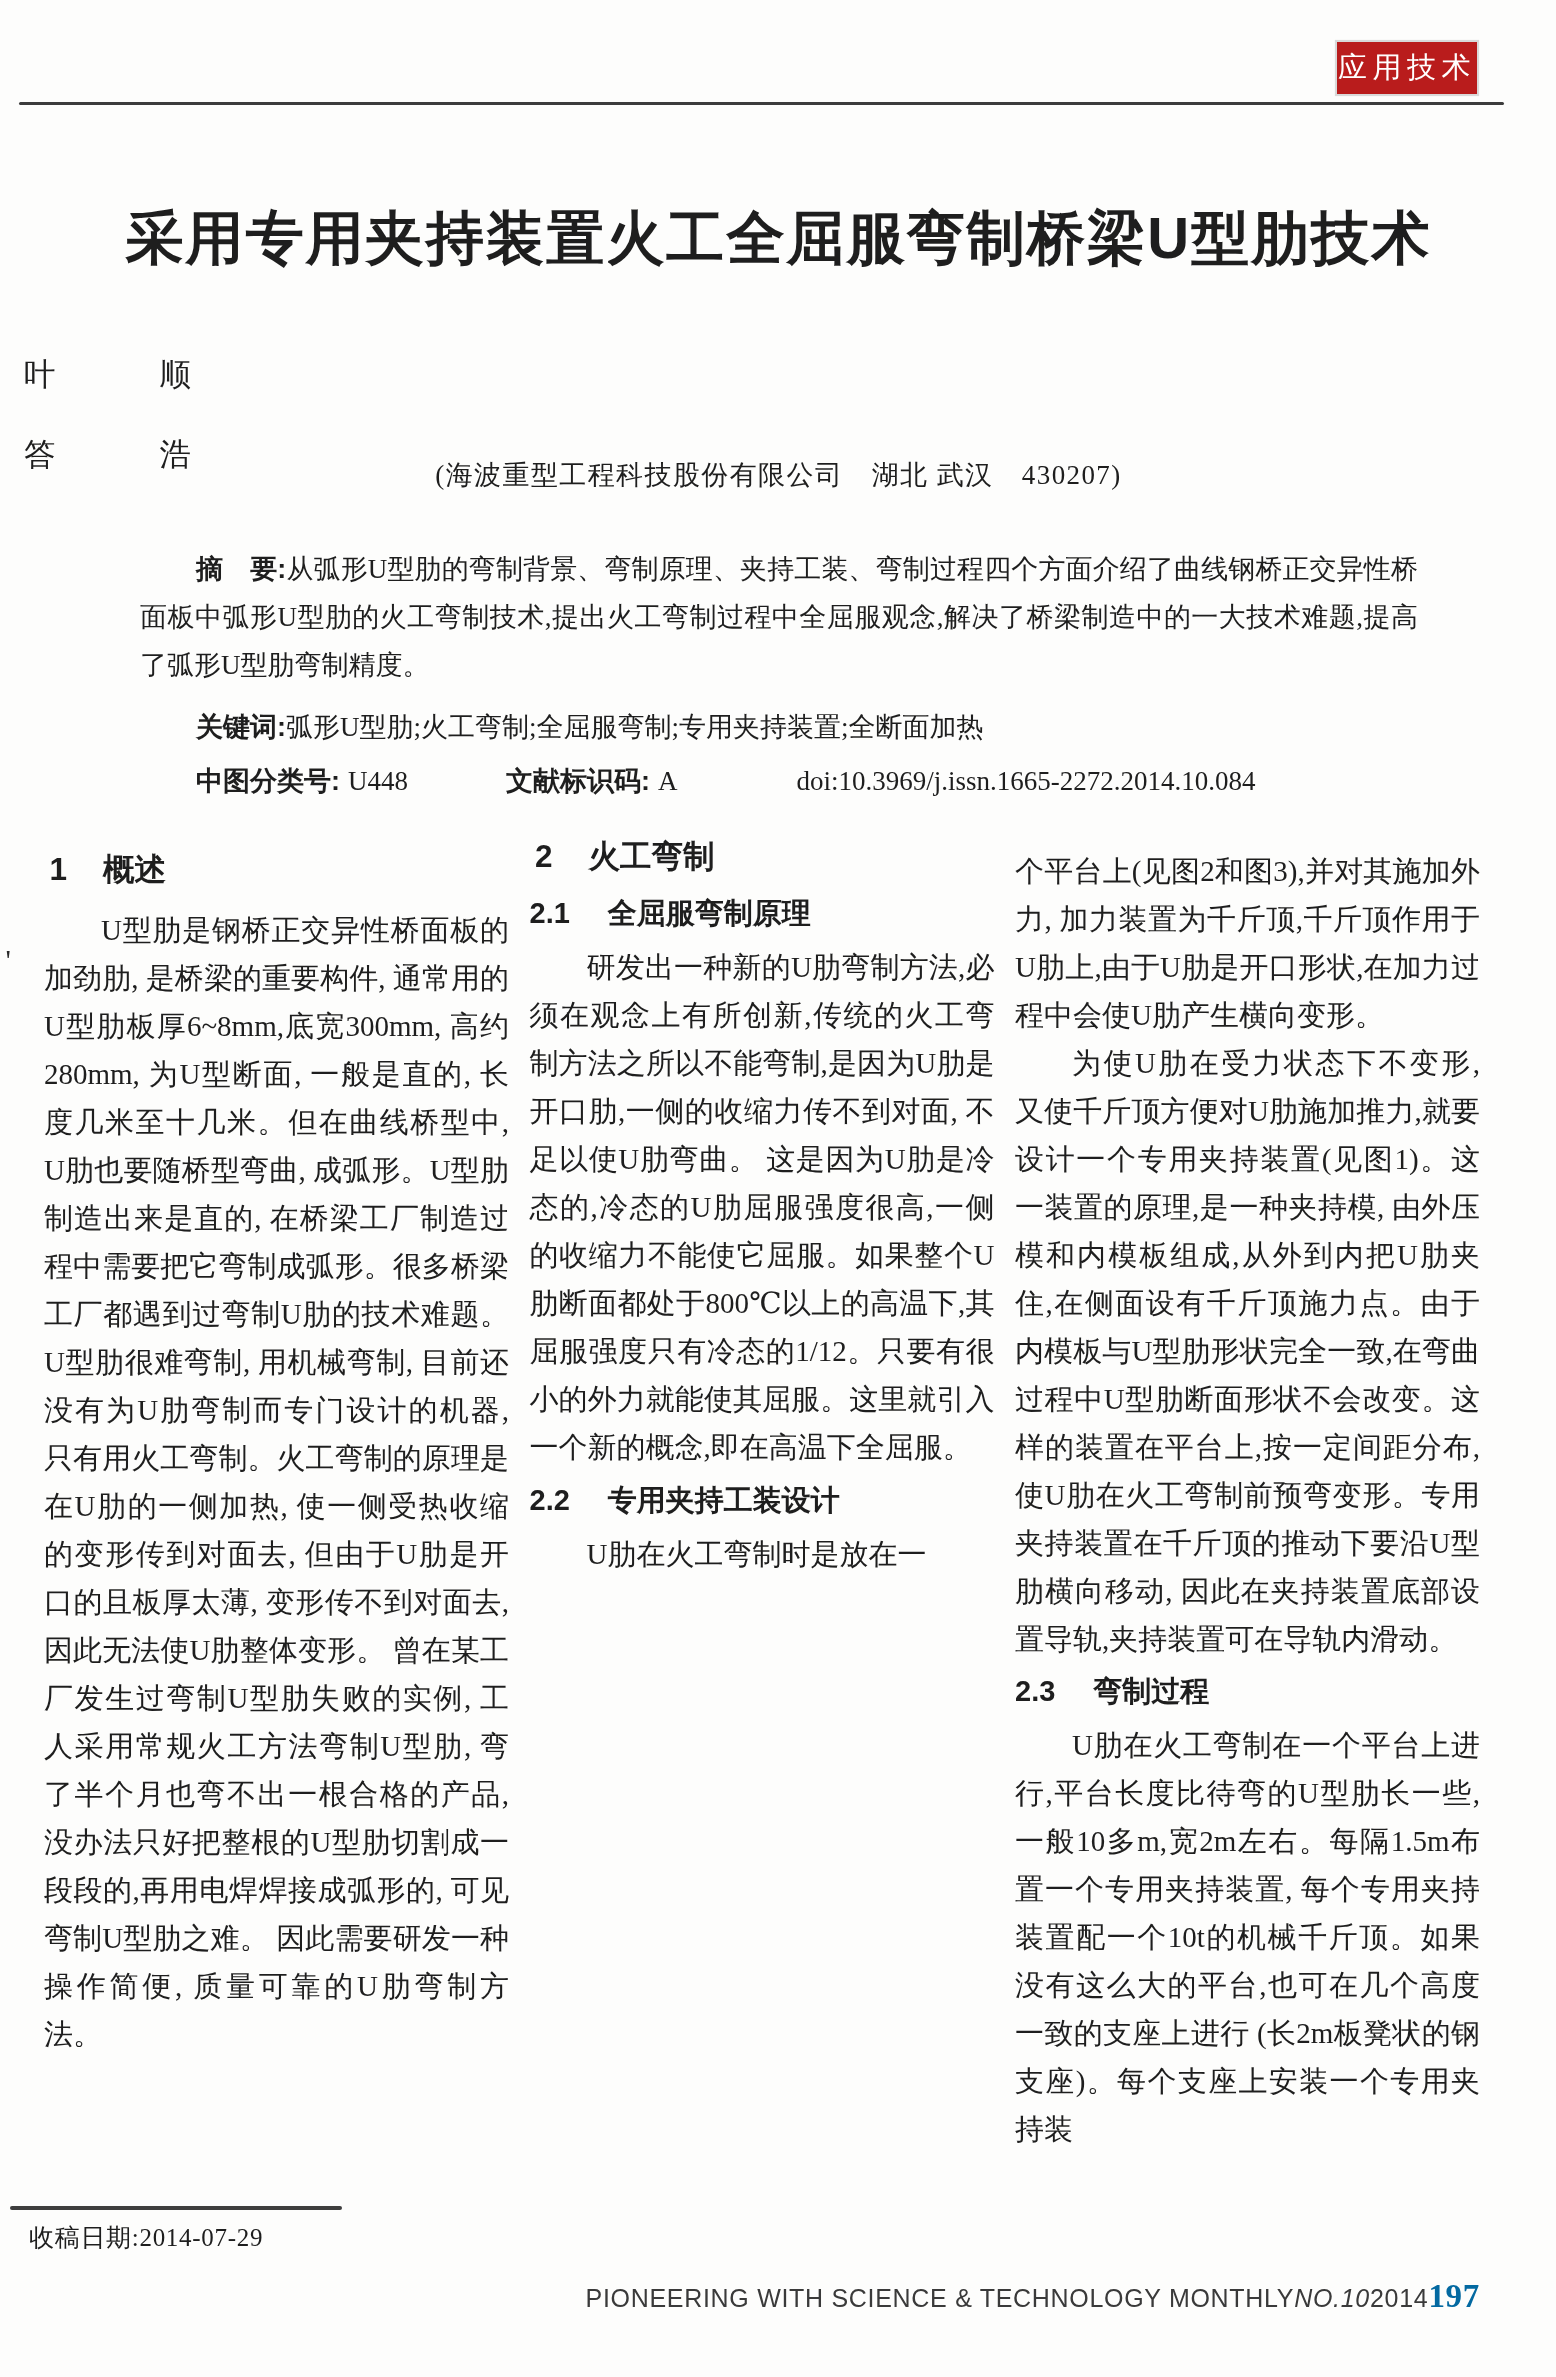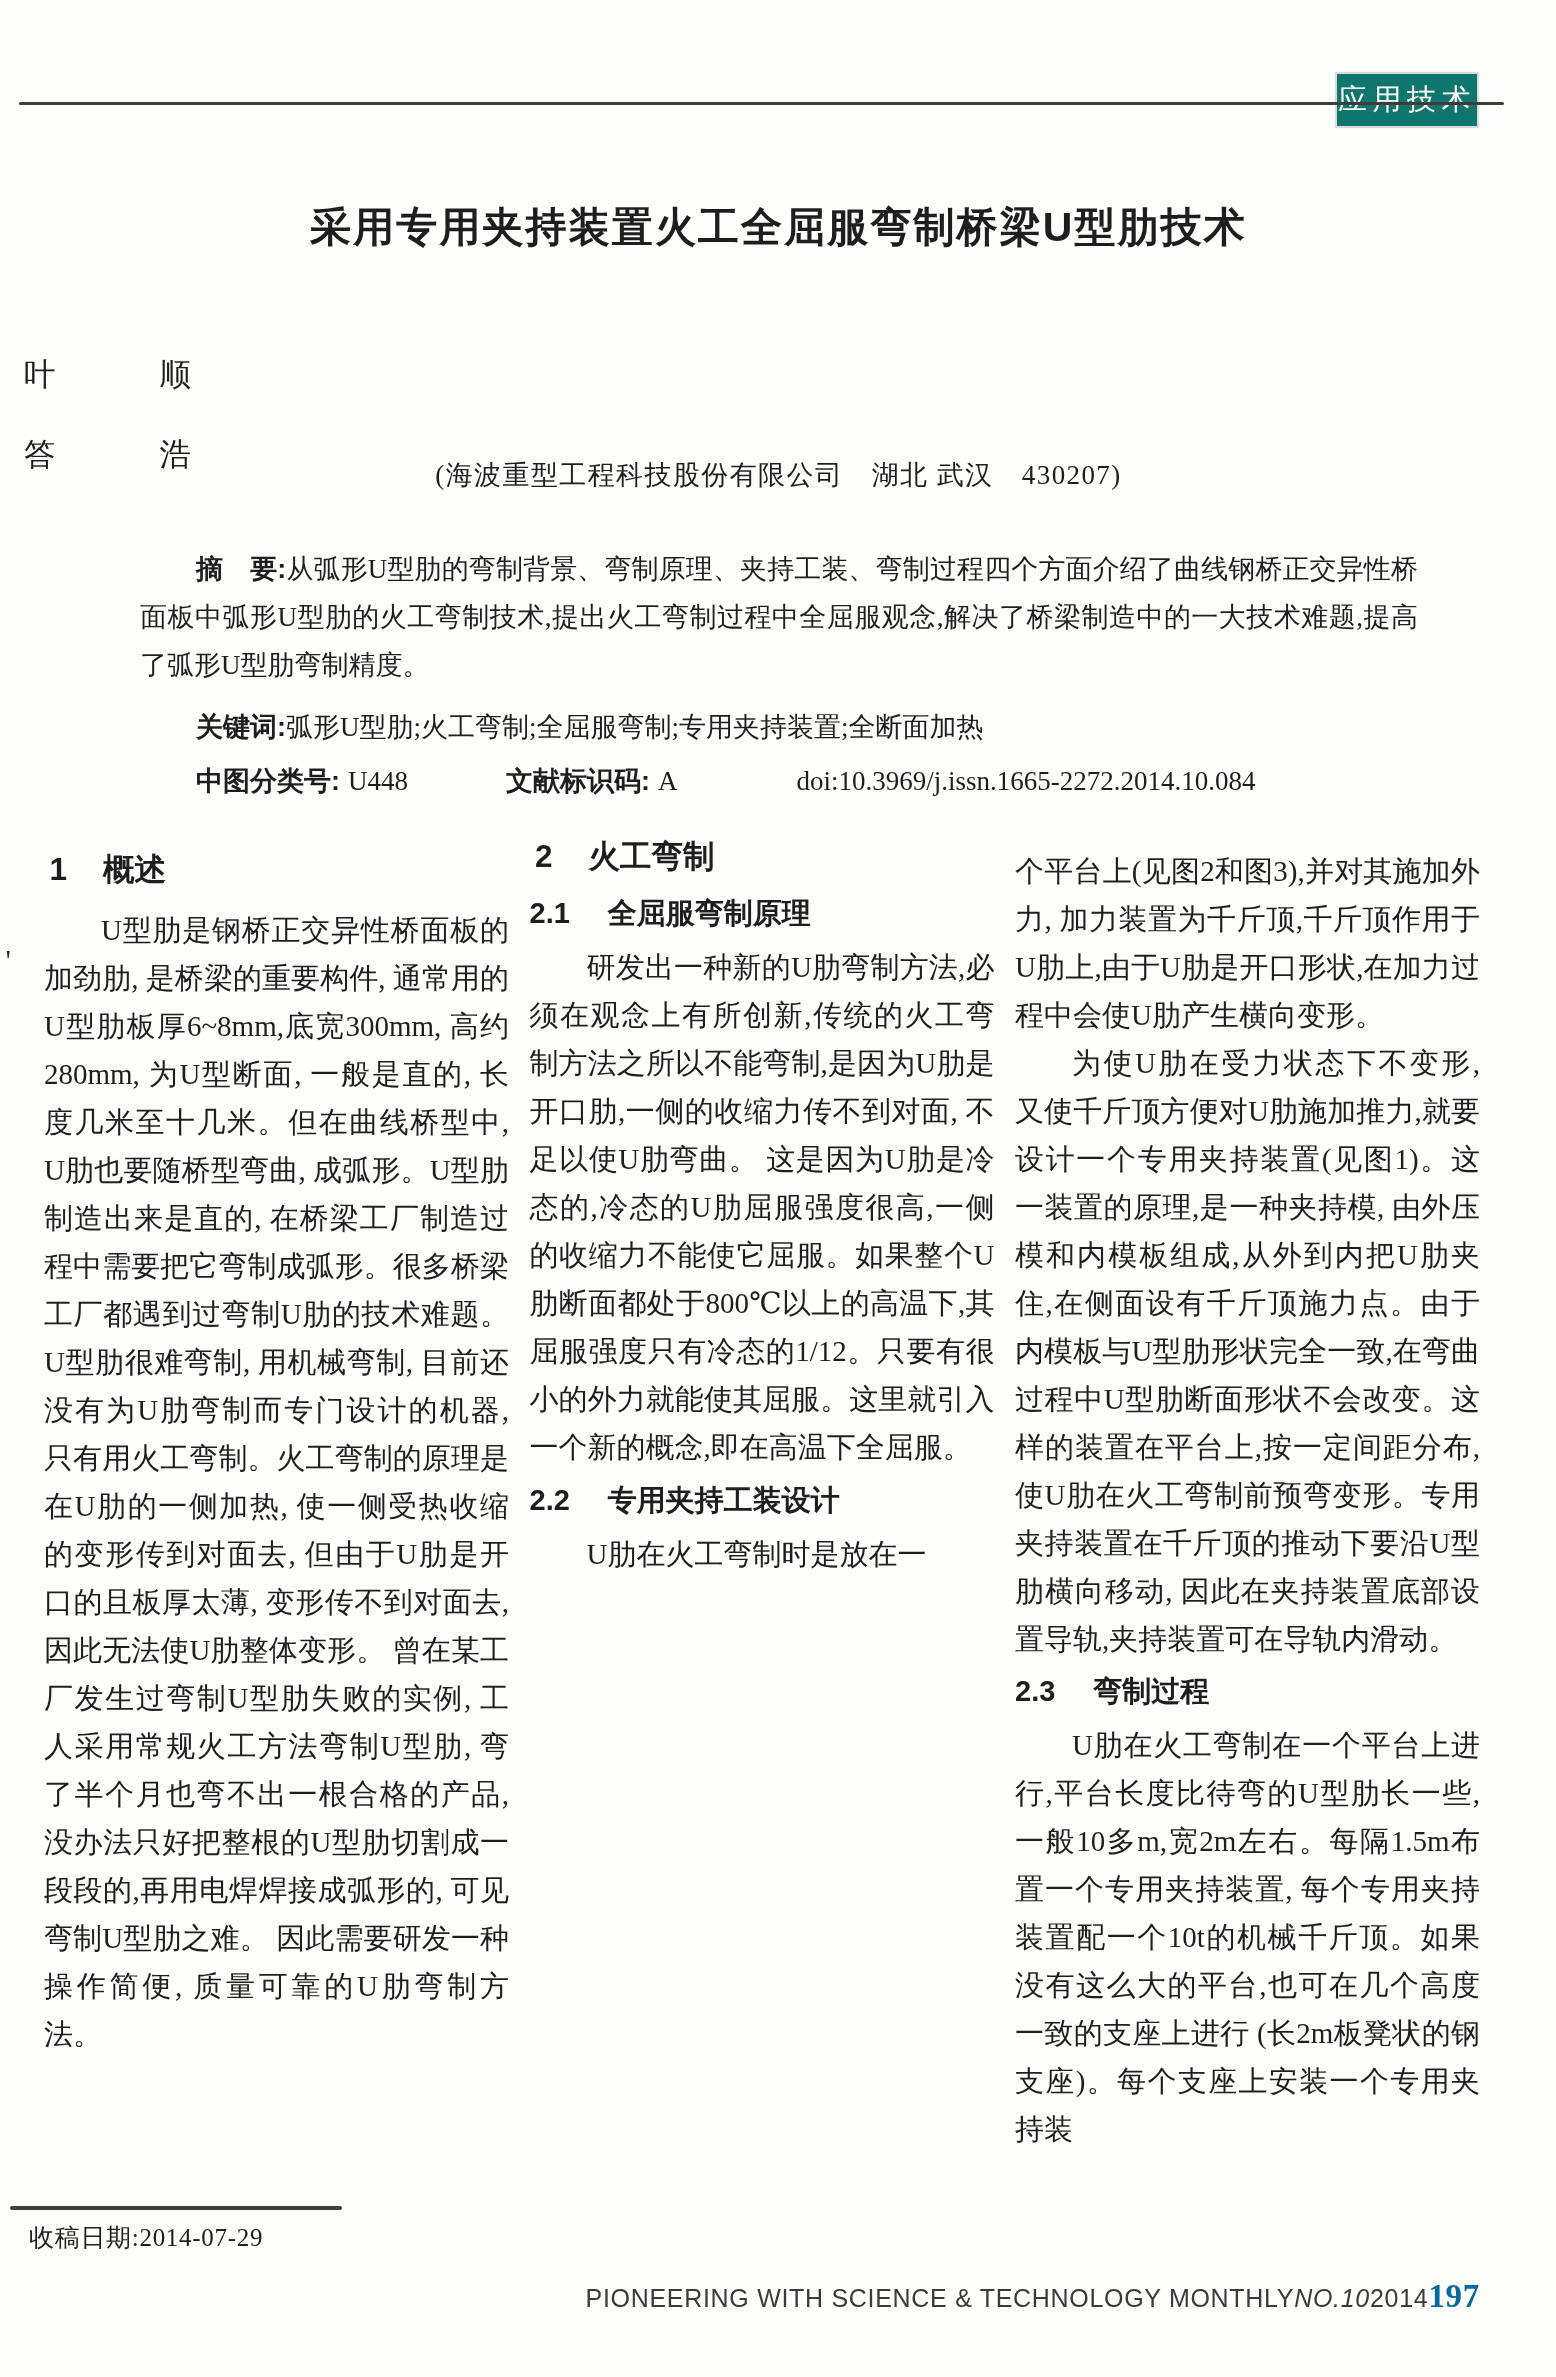--- a/index.html
+++ b/index.html
@@ -9,37 +9,36 @@
     width:1557px; height:2377px;
     background:#fdfdfc;
     color:#1e1e1e;
     font-family:"Liberation Serif","DejaVu Serif",serif;
     overflow:hidden;
   }
   
   .badge {
     position:absolute; left:1337px; top:42px;
     width:140px; height:52px;
-    background:#0f766e; color:#ffffff;
+    background:#b91c1c; color:#ffffff;
     font-family:"Liberation Sans","DejaVu Sans",sans-serif;
     font-size:29px; letter-spacing:5.5px;
     display:flex; align-items:center; justify-content:center;
     box-shadow:0 0 0 2.1px #d9d9d9;
-    margin-top:32px;
   }
   .top-rule {
     position:absolute; left:19px; top:102px;
     width:1485px; height:3.4px; background:#3c3c3c; border-radius:2.1px;
   }
   
   .title {
     position:absolute; top:200px; left:27px; right:27px;
     text-align:center;
     font-family:"Liberation Sans","DejaVu Sans",sans-serif;
-    font-weight:bold; font-size:41px; letter-spacing:2.1px;
+    font-weight:bold; font-size:58px; letter-spacing:2.1px;
     white-space:nowrap;
   }
   .authors {
     position:absolute; top:354px; left:0; right:0;
     display:flex; justify-content:center; gap:38px;
     font-size:31.5px;
     flex-direction:column;
   }
   .authors span { letter-spacing:48px; padding-left:24px; }
   .affiliation {

